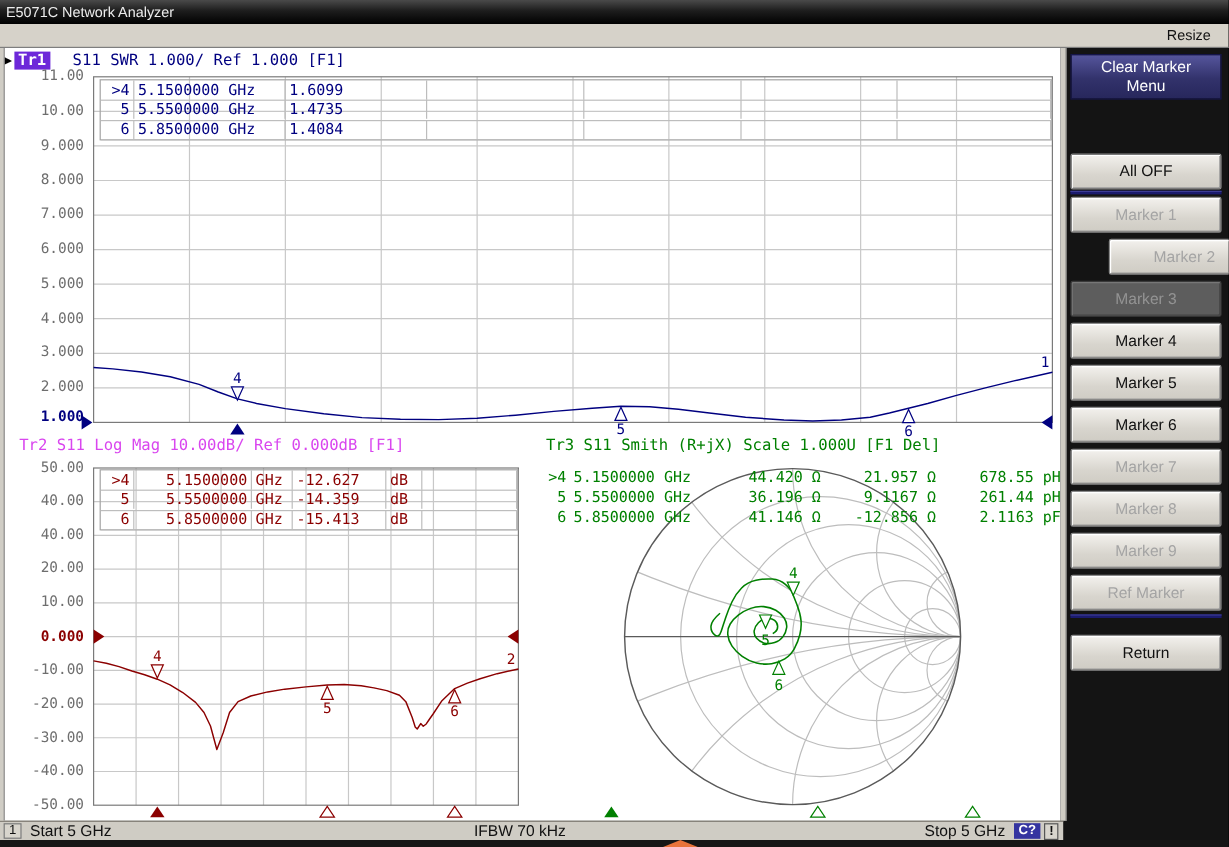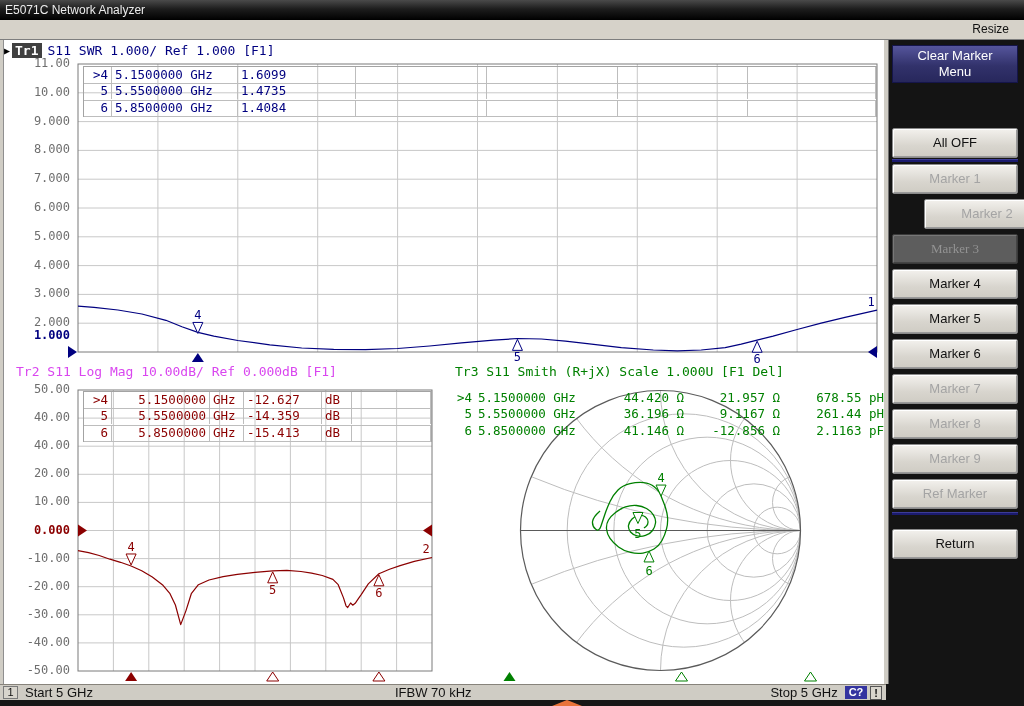--- a/index.html
+++ b/index.html
@@ -20,21 +20,21 @@
 
   
   #main{position:absolute;left:0;top:40px;width:884px;height:644px;background:#fff;}
   #left-edge{position:absolute;left:0;top:0;width:3px;height:644px;background:#d0cdc5;border-right:1px solid #8f8f8f;}
 
   #charts-svg{position:absolute;left:0;top:0;width:1024px;height:706px;pointer-events:none;}
 
   .trace-header{position:absolute;font-size:13px;white-space:pre;}
   #tr1-header{left:4px;top:43px;color:#000080;}
   #tr1-arrow{color:#000;font-size:10px;vertical-align:1px;}
-  #tr1-box{display:inline-block;background:#404040;color:#fff;padding:0 3px;margin:0 6px 0 2px;font-weight:bold;}
+  #tr1-box{display:inline-block;background:#6d28d9;color:#fff;padding:0 3px;margin:0 19px 0 2px;font-weight:bold;}
   #tr2-header{left:16px;top:364px;color:#d946ef;}
   #tr3-header{left:455px;top:364px;color:#008000;}
 
   .ticks{position:absolute;left:8px;width:62px;}
   .tick{position:absolute;right:0;font-size:12px;color:#6e6e6e;white-space:pre;}
   .tick.ref1{color:#000080;font-weight:bold;}
   .tick.ref2{color:#8b0000;font-weight:bold;}
 
   .mtable{position:absolute;}
   .mtable .trow{position:absolute;left:0;white-space:nowrap;}
@@ -200,21 +200,21 @@
       <div class="tick" style="top: 56px;">11.00</div>
       <div class="tick" style="top: 84.8px;">10.00</div>
       <div class="tick" style="top: 113.6px;">9.000</div>
       <div class="tick" style="top: 142.4px;">8.000</div>
       <div class="tick" style="top: 171.2px;">7.000</div>
       <div class="tick" style="top: 200px;">6.000</div>
       <div class="tick" style="top: 228.8px;">5.000</div>
       <div class="tick" style="top: 257.6px;">4.000</div>
       <div class="tick" style="top: 286.4px;">3.000</div>
       <div class="tick" style="top: 315.2px;">2.000</div>
-      <div class="tick ref1" style="top: 328px;">1.000</div>
+      <div class="tick ref1" style="top: 340px;">1.000</div>
     </div>
   <div id="ticks-tr2" class="ticks mono" style="top: 0px;">
       <div class="tick" style="top: 382px;">50.00</div>
       <div class="tick" style="top: 410.1px;">40.00</div>
       <div class="tick" style="top: 438.2px;">40.00</div>
       <div class="tick" style="top: 466.3px;">20.00</div>
       <div class="tick" style="top: 494.4px;">10.00</div>
       <div class="tick ref2" style="top: 522.5px;">0.000</div>
       <div class="tick" style="top: 550.6px;">-10.00</div>
       <div class="tick" style="top: 578.7px;">-20.00</div>
@@ -243,21 +243,21 @@
     <div id="sidebar-strip"></div>
     <div id="menu-title">
       <div>Clear Marker</div>
       <div>Menu</div>
     </div>
     <div id="sidebar-buttons">
         <div class="sbtn" style="top: 88px;">All OFF</div>
         <div class="ssep" style="top: 119px;"></div>
         <div class="sbtn disabled" style="top: 124px;">Marker 1</div>
         <div class="sbtn disabled" style="top: 159px; margin-left: 32px;">Marker 2</div>
-        <div class="sbtn selected" style="top: 194px; font-family: Liberation Serif, serif;">Marker 3</div>
+        <div class="sbtn selected" style="top: 194px;">Marker 3</div>
         <div class="sbtn" style="top: 229px;">Marker 4</div>
         <div class="sbtn" style="top: 264px;">Marker 5</div>
         <div class="sbtn" style="top: 299px;">Marker 6</div>
         <div class="sbtn disabled" style="top: 334px;">Marker 7</div>
         <div class="sbtn disabled" style="top: 369px;">Marker 8</div>
         <div class="sbtn disabled" style="top: 404px;">Marker 9</div>
         <div class="sbtn disabled" style="top: 439px;">Ref Marker</div>
         <div class="ssep" style="top: 472px;"></div>
         <div class="sbtn" style="top: 477px; margin-top: 12px;">Return</div>
       </div>

